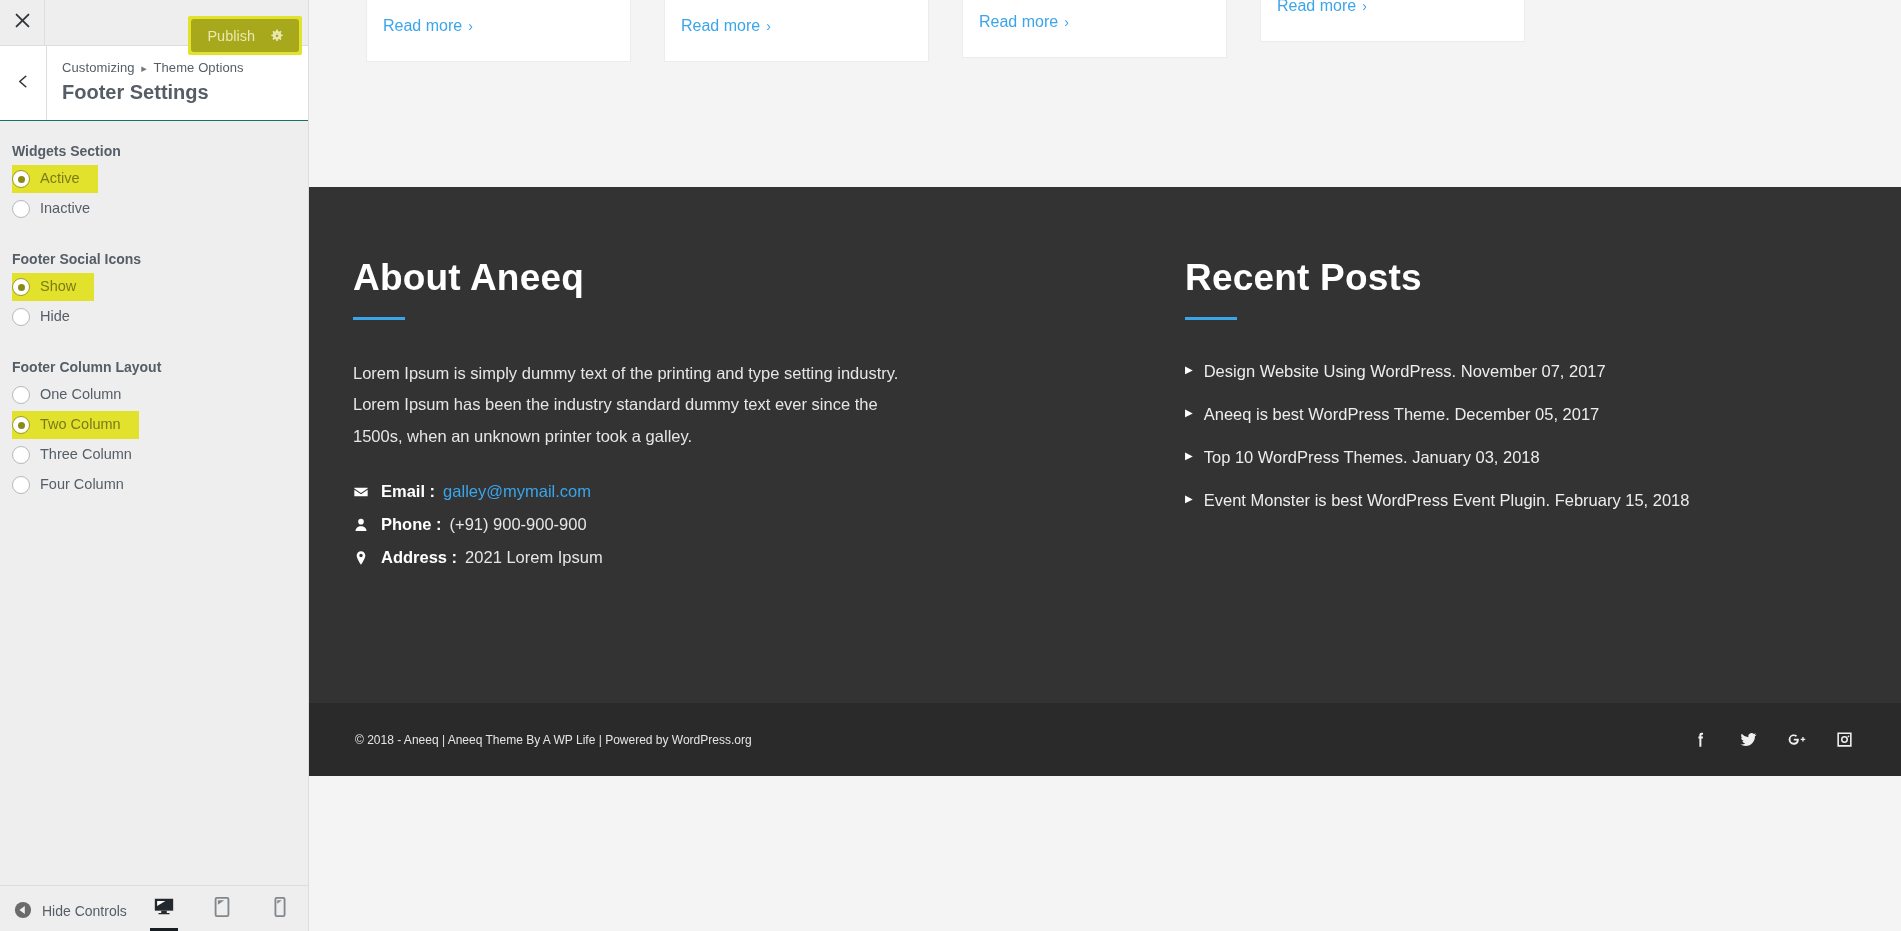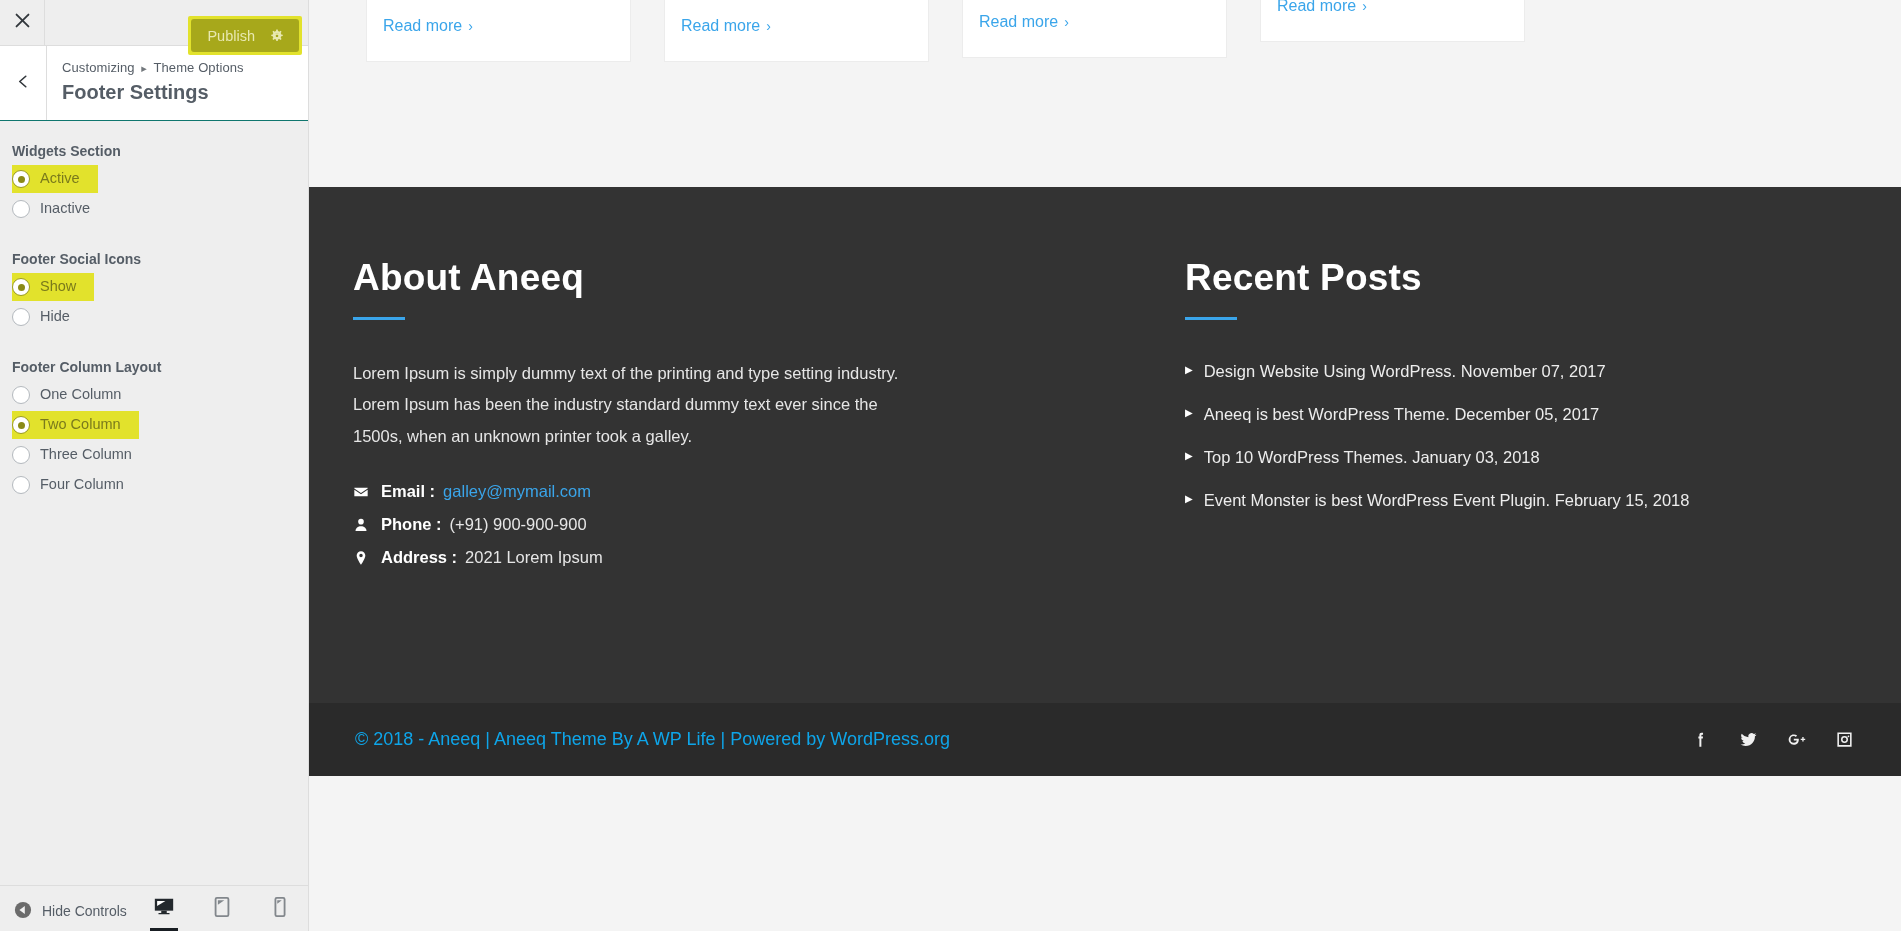--- a/index.html
+++ b/index.html
@@ -203,21 +203,21 @@
   .p-arrow {
     color: #fff; font-size: 10px; line-height: 1.6; flex: none;
   }
 
   .copyright-bar {
     background: #2a2a2a;
     height: 73px;
     display: flex; align-items: center; justify-content: space-between;
     padding: 0 46px;
   }
-  .copy-text { color: #0ea5e9; font-size: 18px; }
+  .copy-text { color: #e5e5e5; font-size: 12px; }
   .socials { display: flex; align-items: center; gap: 26px; }
   .soc {
     color: #f0f0f0; display: flex; align-items: center; justify-content: center;
     width: 22px; height: 22px; cursor: pointer;
   }
   .soc svg { width: 19px; height: 19px; fill: currentColor; }
 </style>
 </head>
 <body>
 

